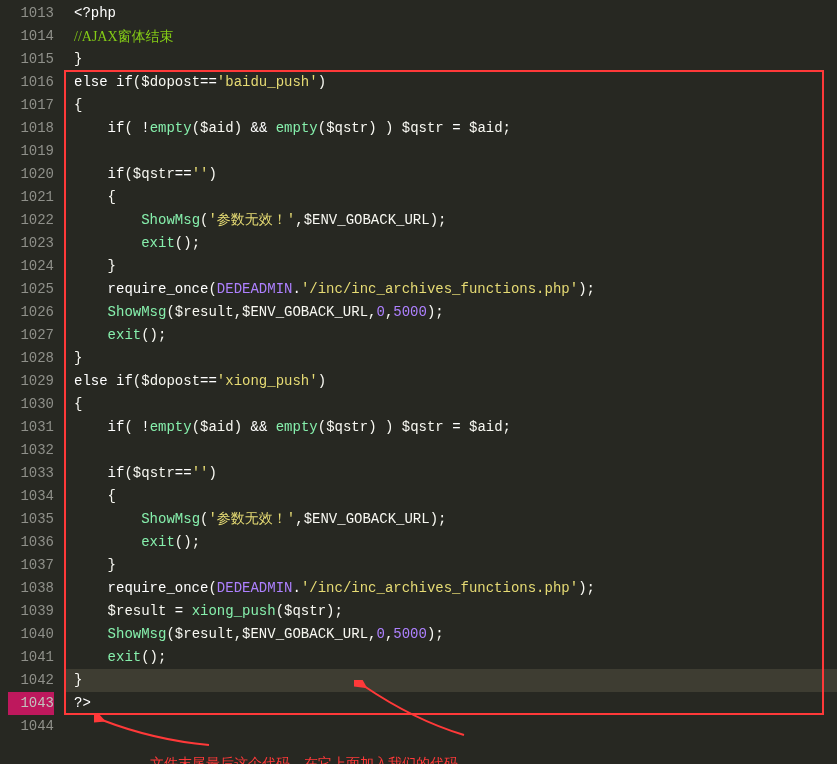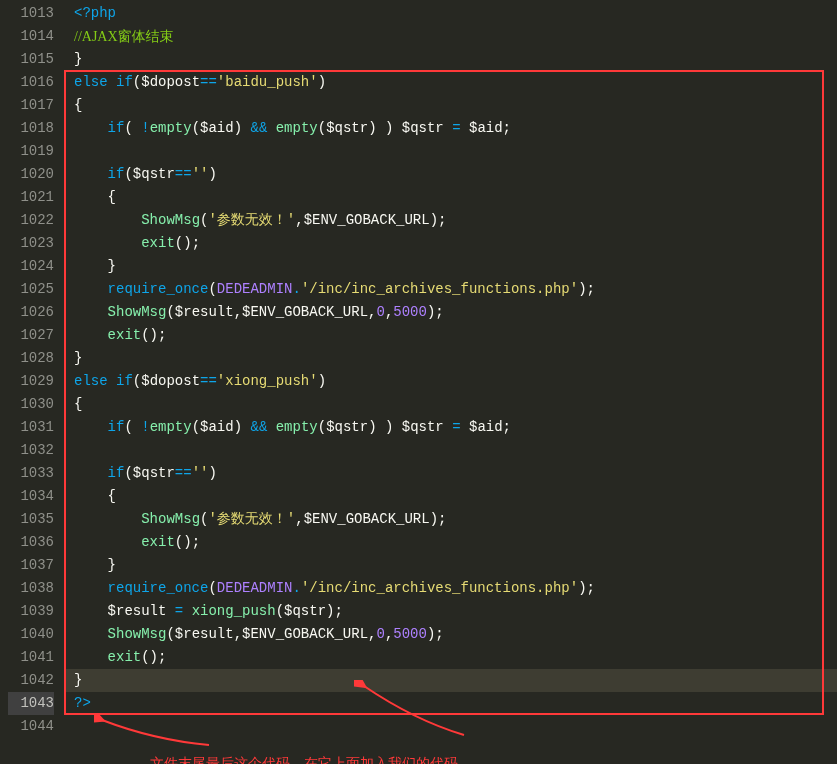--- a/index.html
+++ b/index.html
@@ -25,39 +25,39 @@
     padding: 2px 10px 2px 8px;
     user-select: none;
     width: 64px;
     flex-shrink: 0;
   }
   .gutter .ln {
     height: 23px;
     line-height: 23px;
   }
   .gutter .ln.active {
-    background: #404040;
+    background: #be185d;
     color: #c2c2bd;
   }
   .code {
     flex: 1;
     padding: 2px 0;
     position: relative;
   }
   .line {
     height: 23px;
     line-height: 23px;
     white-space: pre;
     padding-left: 10px;
   }
   .line.active {
     background: #3e3d32;
   }
   
-  .kw   { color: #0ea5e9; }   
+  .kw   { color: #ffffff; }   
   .var  { color: #f8f8f2; }   
   .str  { color: #e6db74; }   
   .fn   { color: #86efac; }   
   .num  { color: #ae81ff; }   
   .cmt  { color: #84cc16; font-family: Liberation Serif, serif; }   
   .const{ color: #ae81ff; }   
   .pn   { color: #f8f8f2; }
 
   .selection-box {
     position: absolute;

